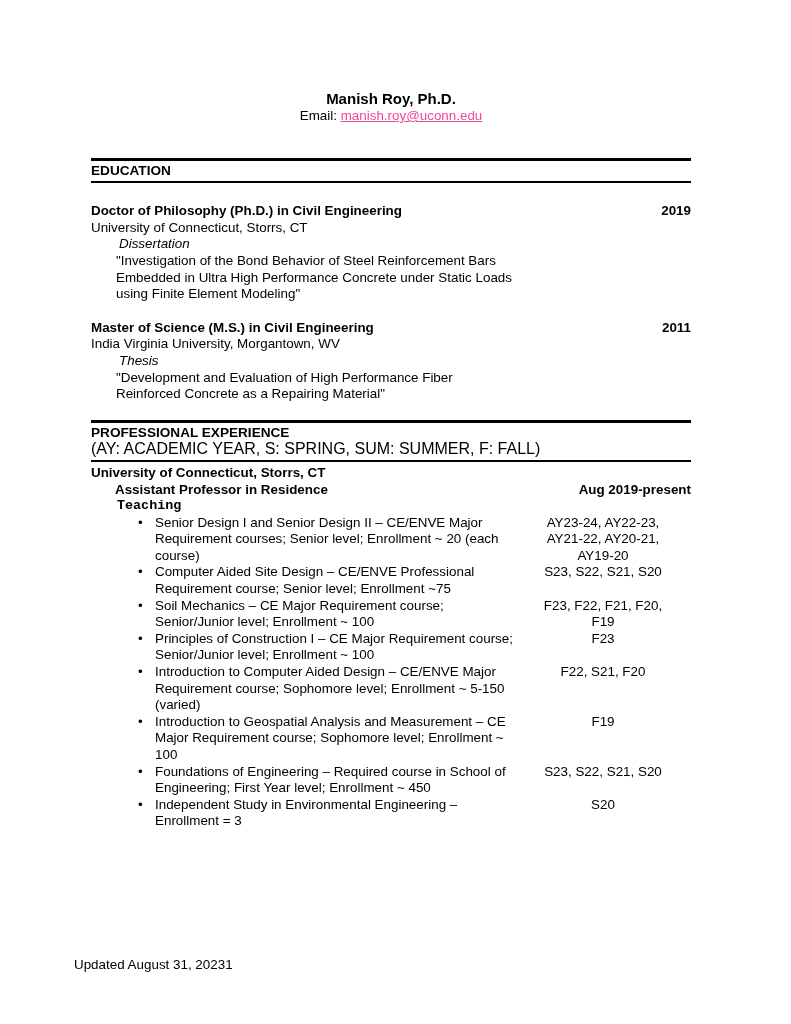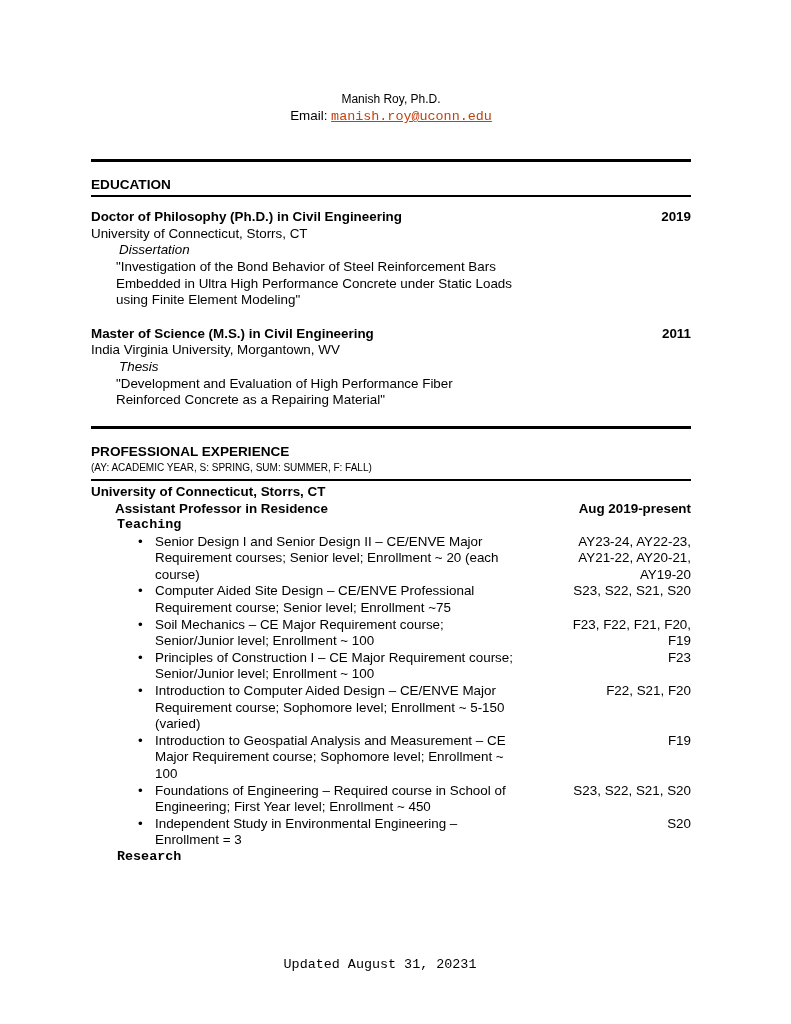--- a/index.html
+++ b/index.html
@@ -10,73 +10,73 @@
     font-family: "Liberation Sans", sans-serif;
     font-size: 13.4px;
     line-height: 16.6px;
     overflow: hidden;
   }
   .page { position: relative; width: 791px; height: 1024px; background:#fff; }
   .content { position: absolute; left: 91px; top: 0; width: 600px; }
 
   
   .doc-header { margin-top: 90px; text-align: center; }
-  .person-name { font-weight: normal; font-size: 12px; line-height: 18px; }
+  .person-name { font-weight: bold; font-size: 15px; line-height: 18px; }
   .address { margin-top: 7px; }
   .email-line a, .email-link {
     text-decoration: underline;
     cursor: pointer;
   }
 
   
   .section-band {
     border-top: 3px solid #000;
     border-bottom: 2px solid #000;
-    padding: 15px 0 2px 0;
+    padding: 2px 0 2px 0;
   }
   .section-band.edu { margin-top: 33px; }
   .section-band.exp { margin-top: 16px; }
   .section-title { font-weight: bold; font-size: 13.6px; }
-  .legend { font-size: 10px; }
-
-  
-  .edu-entries { padding-top: 12px; }
+  .legend { font-size: 16px; }
+
+  
+  .edu-entries { padding-top: 20px; }
   .edu-entry { margin-bottom: 17px; }
   .degree-row { display: flex; justify-content: space-between; font-weight: bold; }
   .work-label { font-style: italic; margin-left: 28px; }
   .quote { margin-left: 25px; max-width: 460px; white-space: pre-line; }
 
   
   .employer { font-weight: bold; margin-top: 3px; }
   .position-row { display: flex; justify-content: space-between; font-weight: bold; margin-left: 24px; }
   .sub-heading { font-weight: bold; margin-left: 26px; font-family: Liberation Mono, monospace; }
   .course-list { margin-left: 47px; }
   .course-row { display: flex; }
   .course-main { display: flex; width: 377px; }
   .bullet { width: 17px; }
   .course-text { width: 360px; }
-  .course-terms { flex: 1; text-align: right; white-space: pre-line; }
+  .course-terms { flex: 1; text-align: center; white-space: pre-line; }
 
   
   .doc-footer {
-    position: absolute; left: 80px; top: 957px; width: 600px;
-    display: flex; justify-content: center; font-family: Liberation Mono, monospace;
+    position: absolute; left: 74px; top: 957px; width: 600px;
+    display: flex; justify-content: flex-start;
   }
 </style>
 </head>
 <body>
 
 <div class="page">
   <div class="content">
 
     <div class="doc-header">
       <div class="person-name">Manish Roy, Ph.D.</div>
       <div class="email-line">
         <span>Email:</span>
-        <span class="email-link" id="email-link" style="color: #c2410c; font-family: Liberation Mono, monospace;">manish.roy@uconn.edu</span>
+        <span class="email-link" id="email-link" style="color: #ec4899;">manish.roy@uconn.edu</span>
       </div>
     </div>
 
     <div class="section-band edu">
       <div class="section-title">EDUCATION</div>
     </div>
 
     <div class="edu-entries">
 
       <div class="edu-entry">
@@ -183,21 +183,20 @@
       <div class="course-row">
         <div class="course-main">
           <span class="bullet">•</span>
           <span class="course-text">Independent Study in Environmental Engineering – Enrollment = 3</span>
         </div>
         <div class="course-terms">S20</div>
       </div>
 
     </div>
 
-    <div class="sub-heading">Research</div>
 
   </div>
 
   <div class="doc-footer">
     <span>Updated August 31, 2023</span>
     <span>1</span>
   </div>
 </div>
 
 </body></html>

